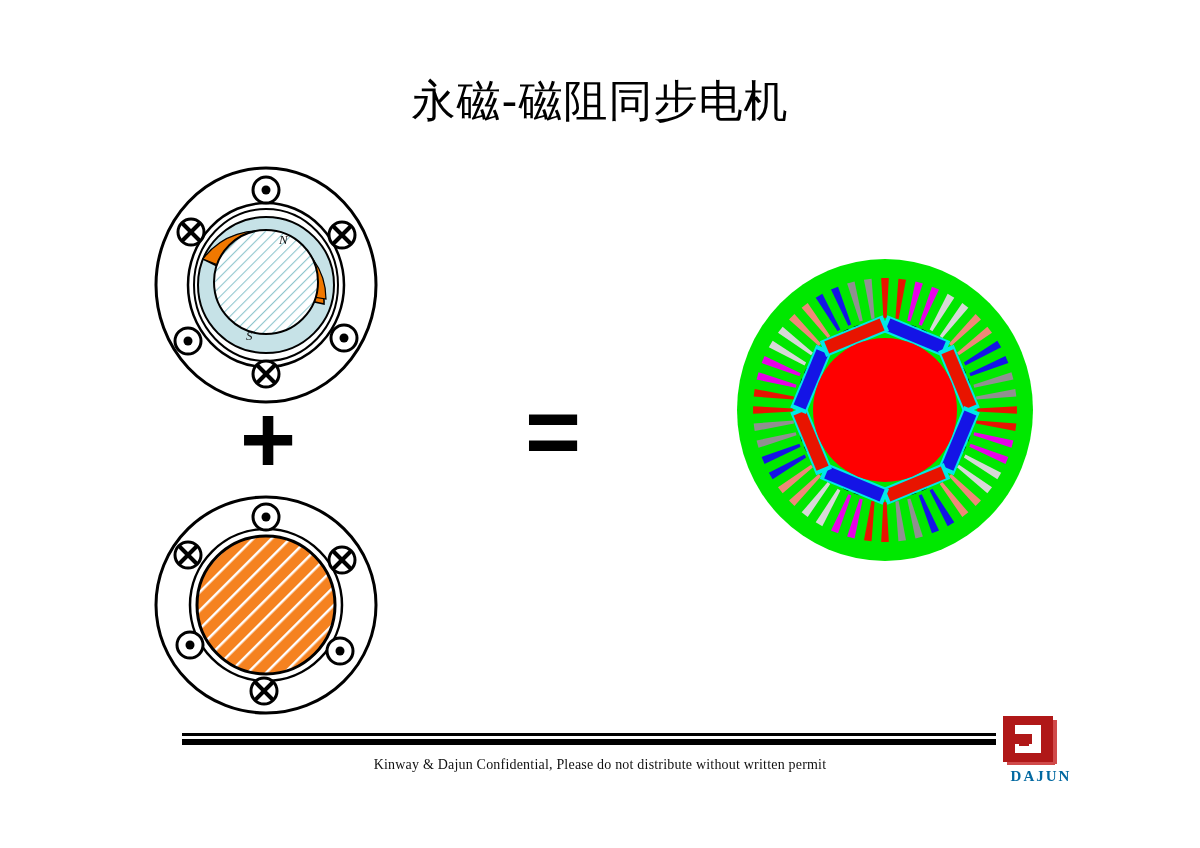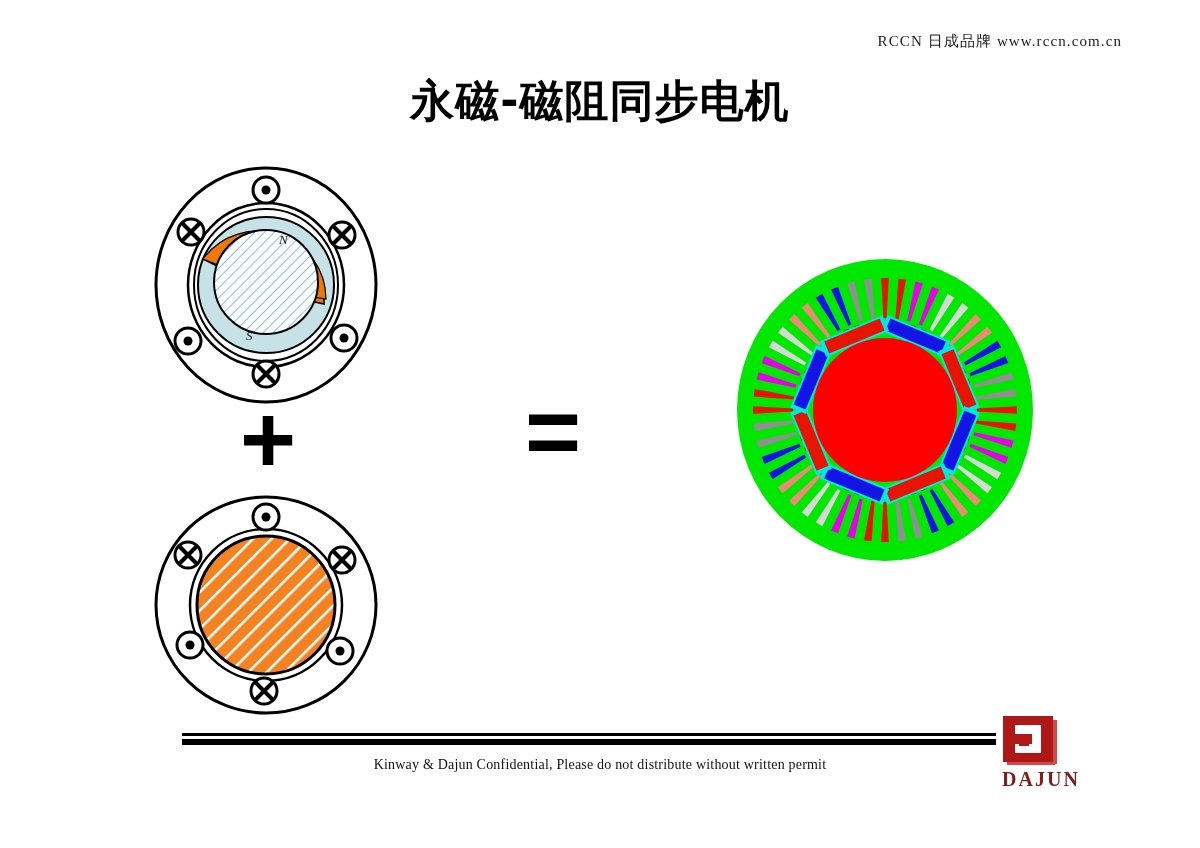--- a/index.html
+++ b/index.html
@@ -38,21 +38,21 @@
 
   
   .slide-title {
     position: absolute;
     left: 0;
     top: 72px;
     width: 1200px;
     text-align: center;
     font-family: "DejaVu Sans", sans-serif;
     font-size: 44px;
-    font-weight: 700;
+    font-weight: 400;
     letter-spacing: 1px;
     color: #000000;
   }
 
   
   .op {
     position: absolute;
     font-family: "Liberation Sans", sans-serif;
     font-weight: 700;
     color: #000000;
@@ -121,32 +121,31 @@
     position: absolute;
     left: 8px; top: 0;
     width: 56px; height: 52px;
   }
   .logo-text {
     position: absolute;
     left: 0; top: 52px;
     width: 92px;
     text-align: center;
     font-family: "Liberation Serif", serif;
-    font-size: 20px;
+    font-size: 15px;
     font-weight: 700;
     letter-spacing: 2px;
-    color: #7f1d1d;
+    color: #0369a1;
   }
 </style>
 </head>
 <body>
 
 <div class="slide">
 
-  <div class="header-brand">RCCN 日成品牌 www.rccn.com.cn</div>
 
   <div class="slide-title">永磁-磁阻同步电机</div>
 
   <div class="figure fig-pm">
     <svg viewBox="0 0 248 250" width="248" height="250">
       <defs>
         <pattern id="pmHatch" width="7" height="7" patternTransform="rotate(45)" patternUnits="userSpaceOnUse">
           <rect width="7" height="7" fill="#ffffff"></rect>
           <line x1="0" y1="0" x2="0" y2="7" stroke="#8FC6CE" stroke-width="2.2"></line>
         </pattern>

